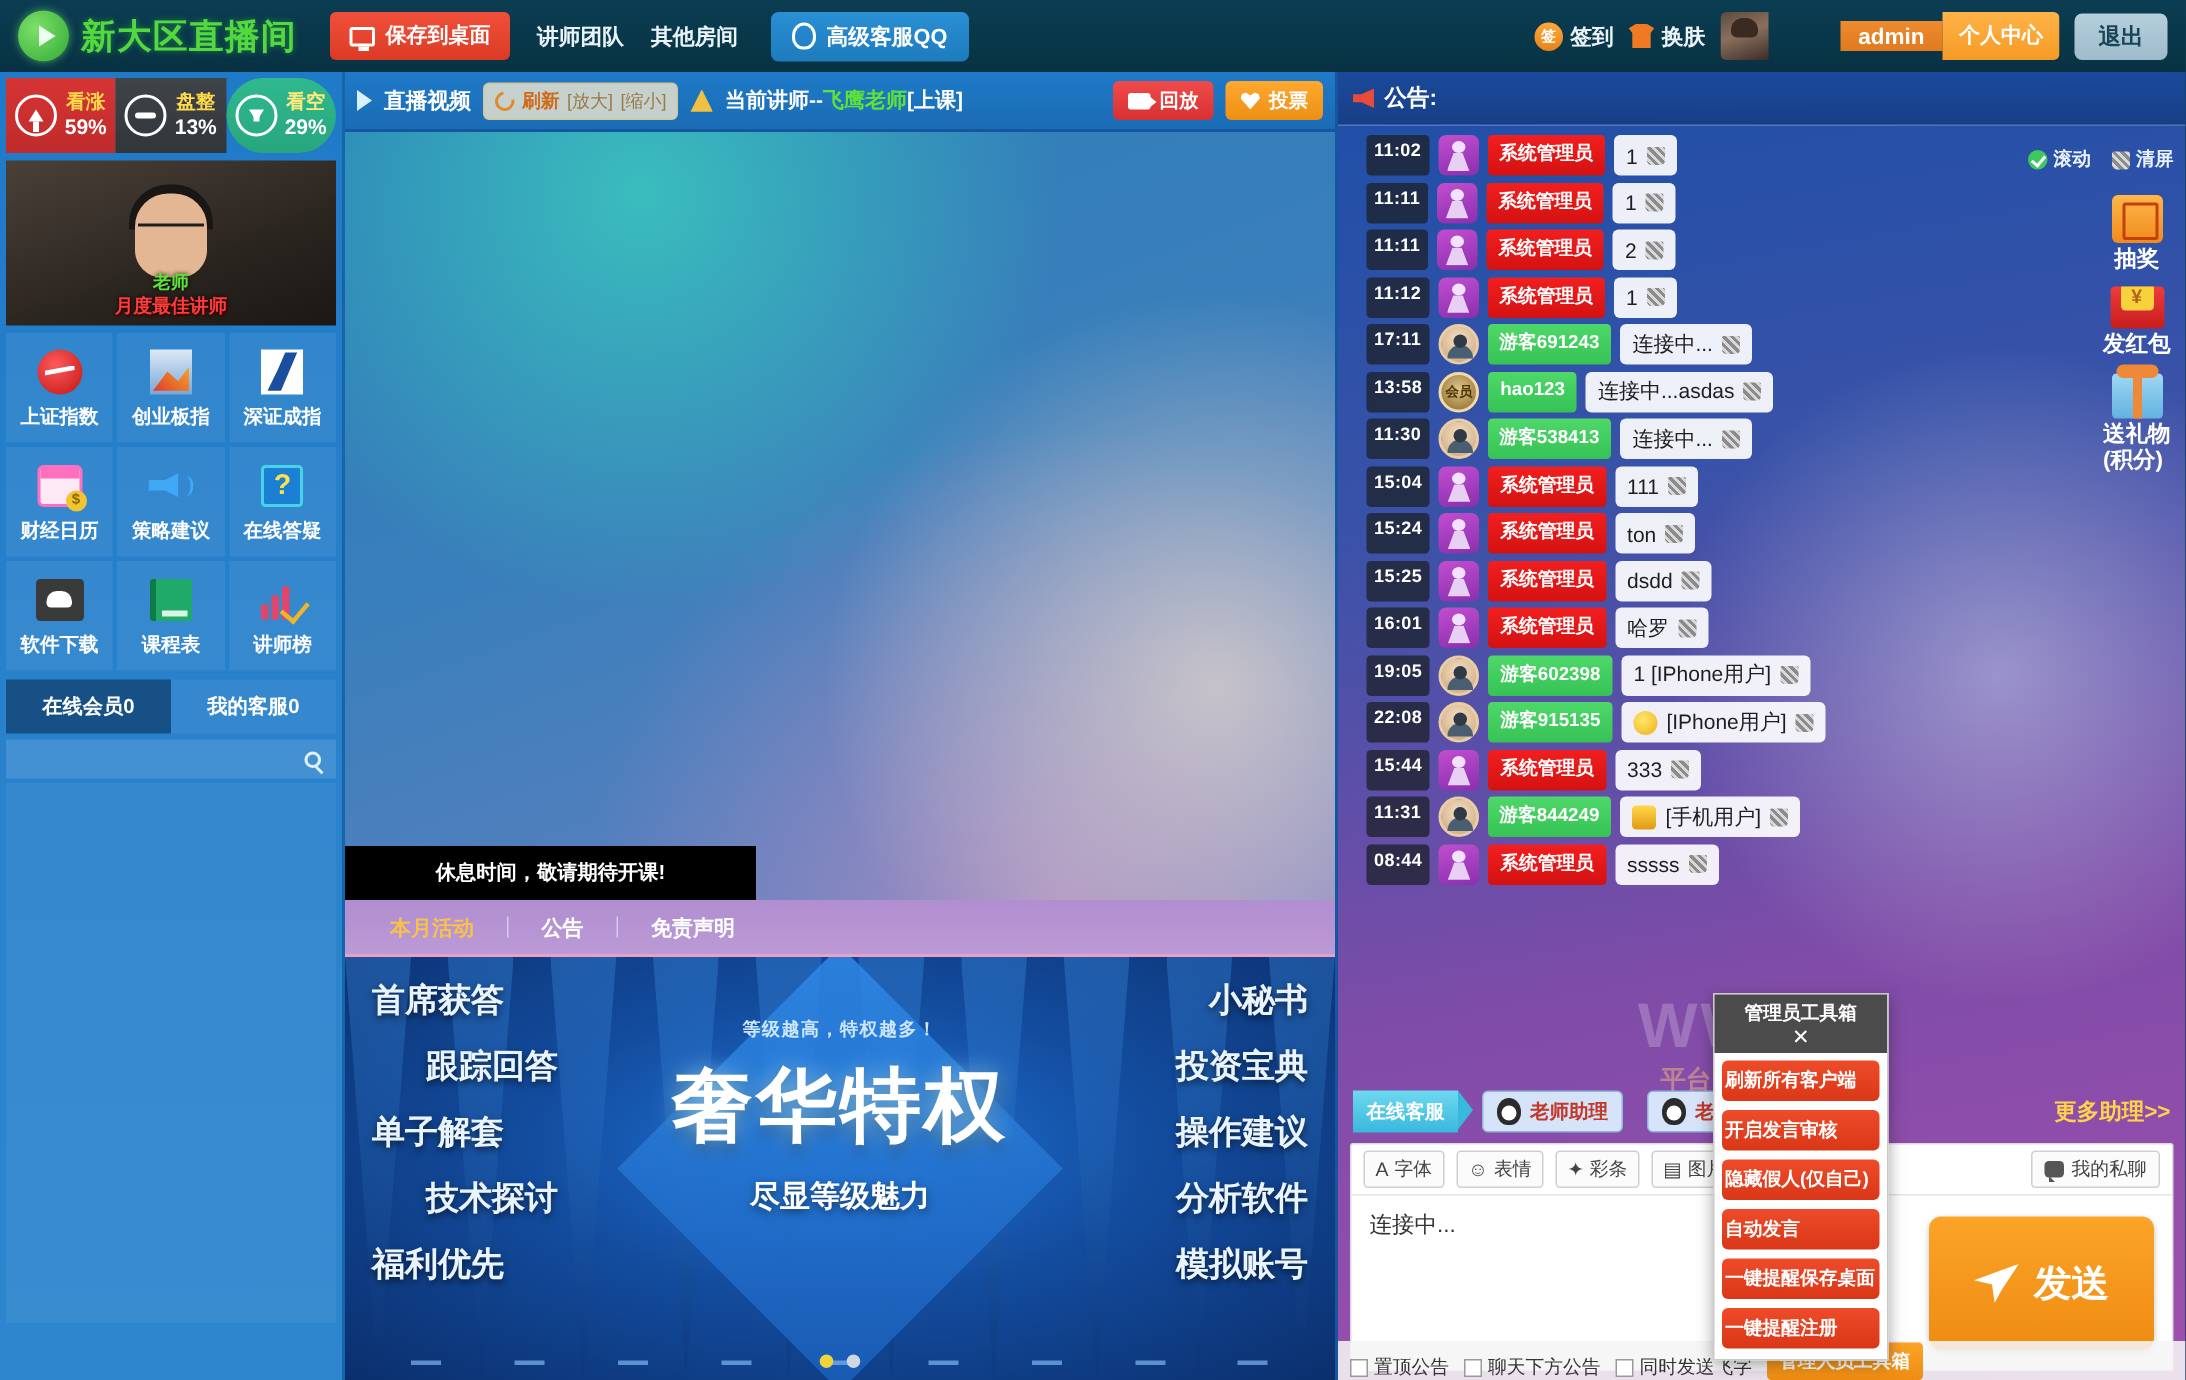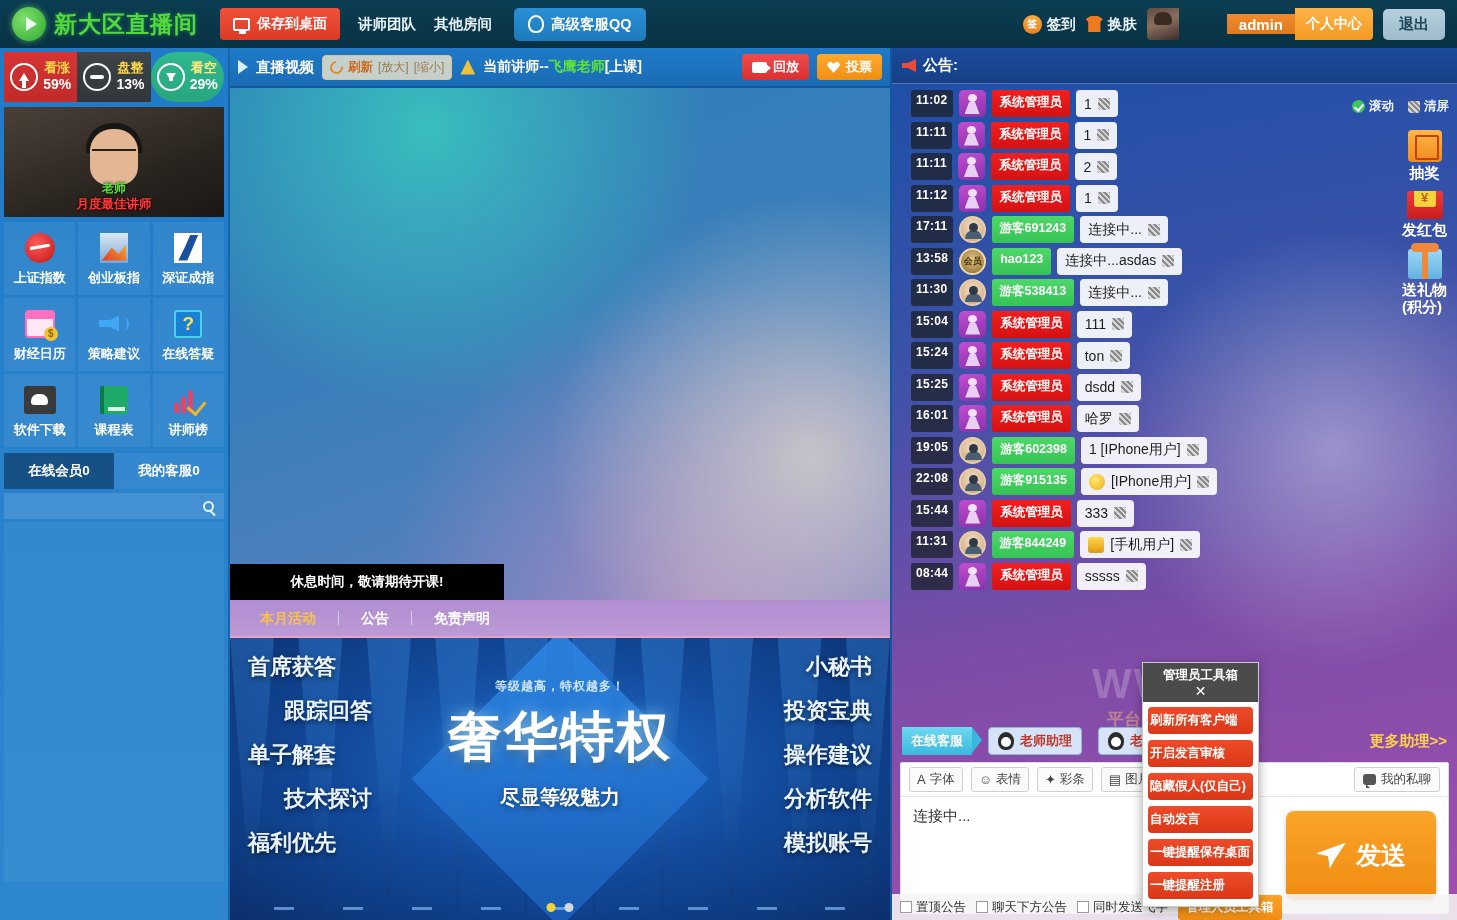--- a/index.html
+++ b/index.html
@@ -471,21 +471,21 @@
   .send-btn {
     width: 150px; margin: 14px 12px 14px 0; border-radius: 8px;
     background: linear-gradient(180deg,#fba428,#ef8c12); color:#fff;
     display:flex; align-items:center; justify-content:center; gap:10px;
     font-size: 25px; font-weight:bold; cursor:pointer; border:none;
     box-shadow: 0 2px 4px rgba(0,0,0,.25);
   }
   .plane { width:30px;height:26px;background:#fff;clip-path:polygon(100% 0,0 42%,40% 53%,46% 100%,62% 66%,100% 0); }
   .foot-bar {
     position:absolute; left:0; right:0; bottom: 0; height: 26px;
-    background: rgba(245,245,245,.88); display:flex; align-items:center; gap: 10px; padding: 0 8px;
+    background: rgba(245,245,245,.88); display:flex; align-items:flex-end; gap: 10px; padding: 0 8px;
   }
   .fchk { display:flex; align-items:center; gap:4px; font-size:12.5px; color:#333; cursor:pointer; }
   .fbox { width:12px;height:12px;border:1px solid #9a9a9a; background:#fff; flex:none; }
   .foot-btn {
     background: linear-gradient(180deg,#fba428,#ef8c12); color:#fff;
     font-size: 12.5px; font-weight:bold; padding: 4px 8px; border-radius:3px;
     cursor:pointer; border:none;
   }
 </style>
 </head>

